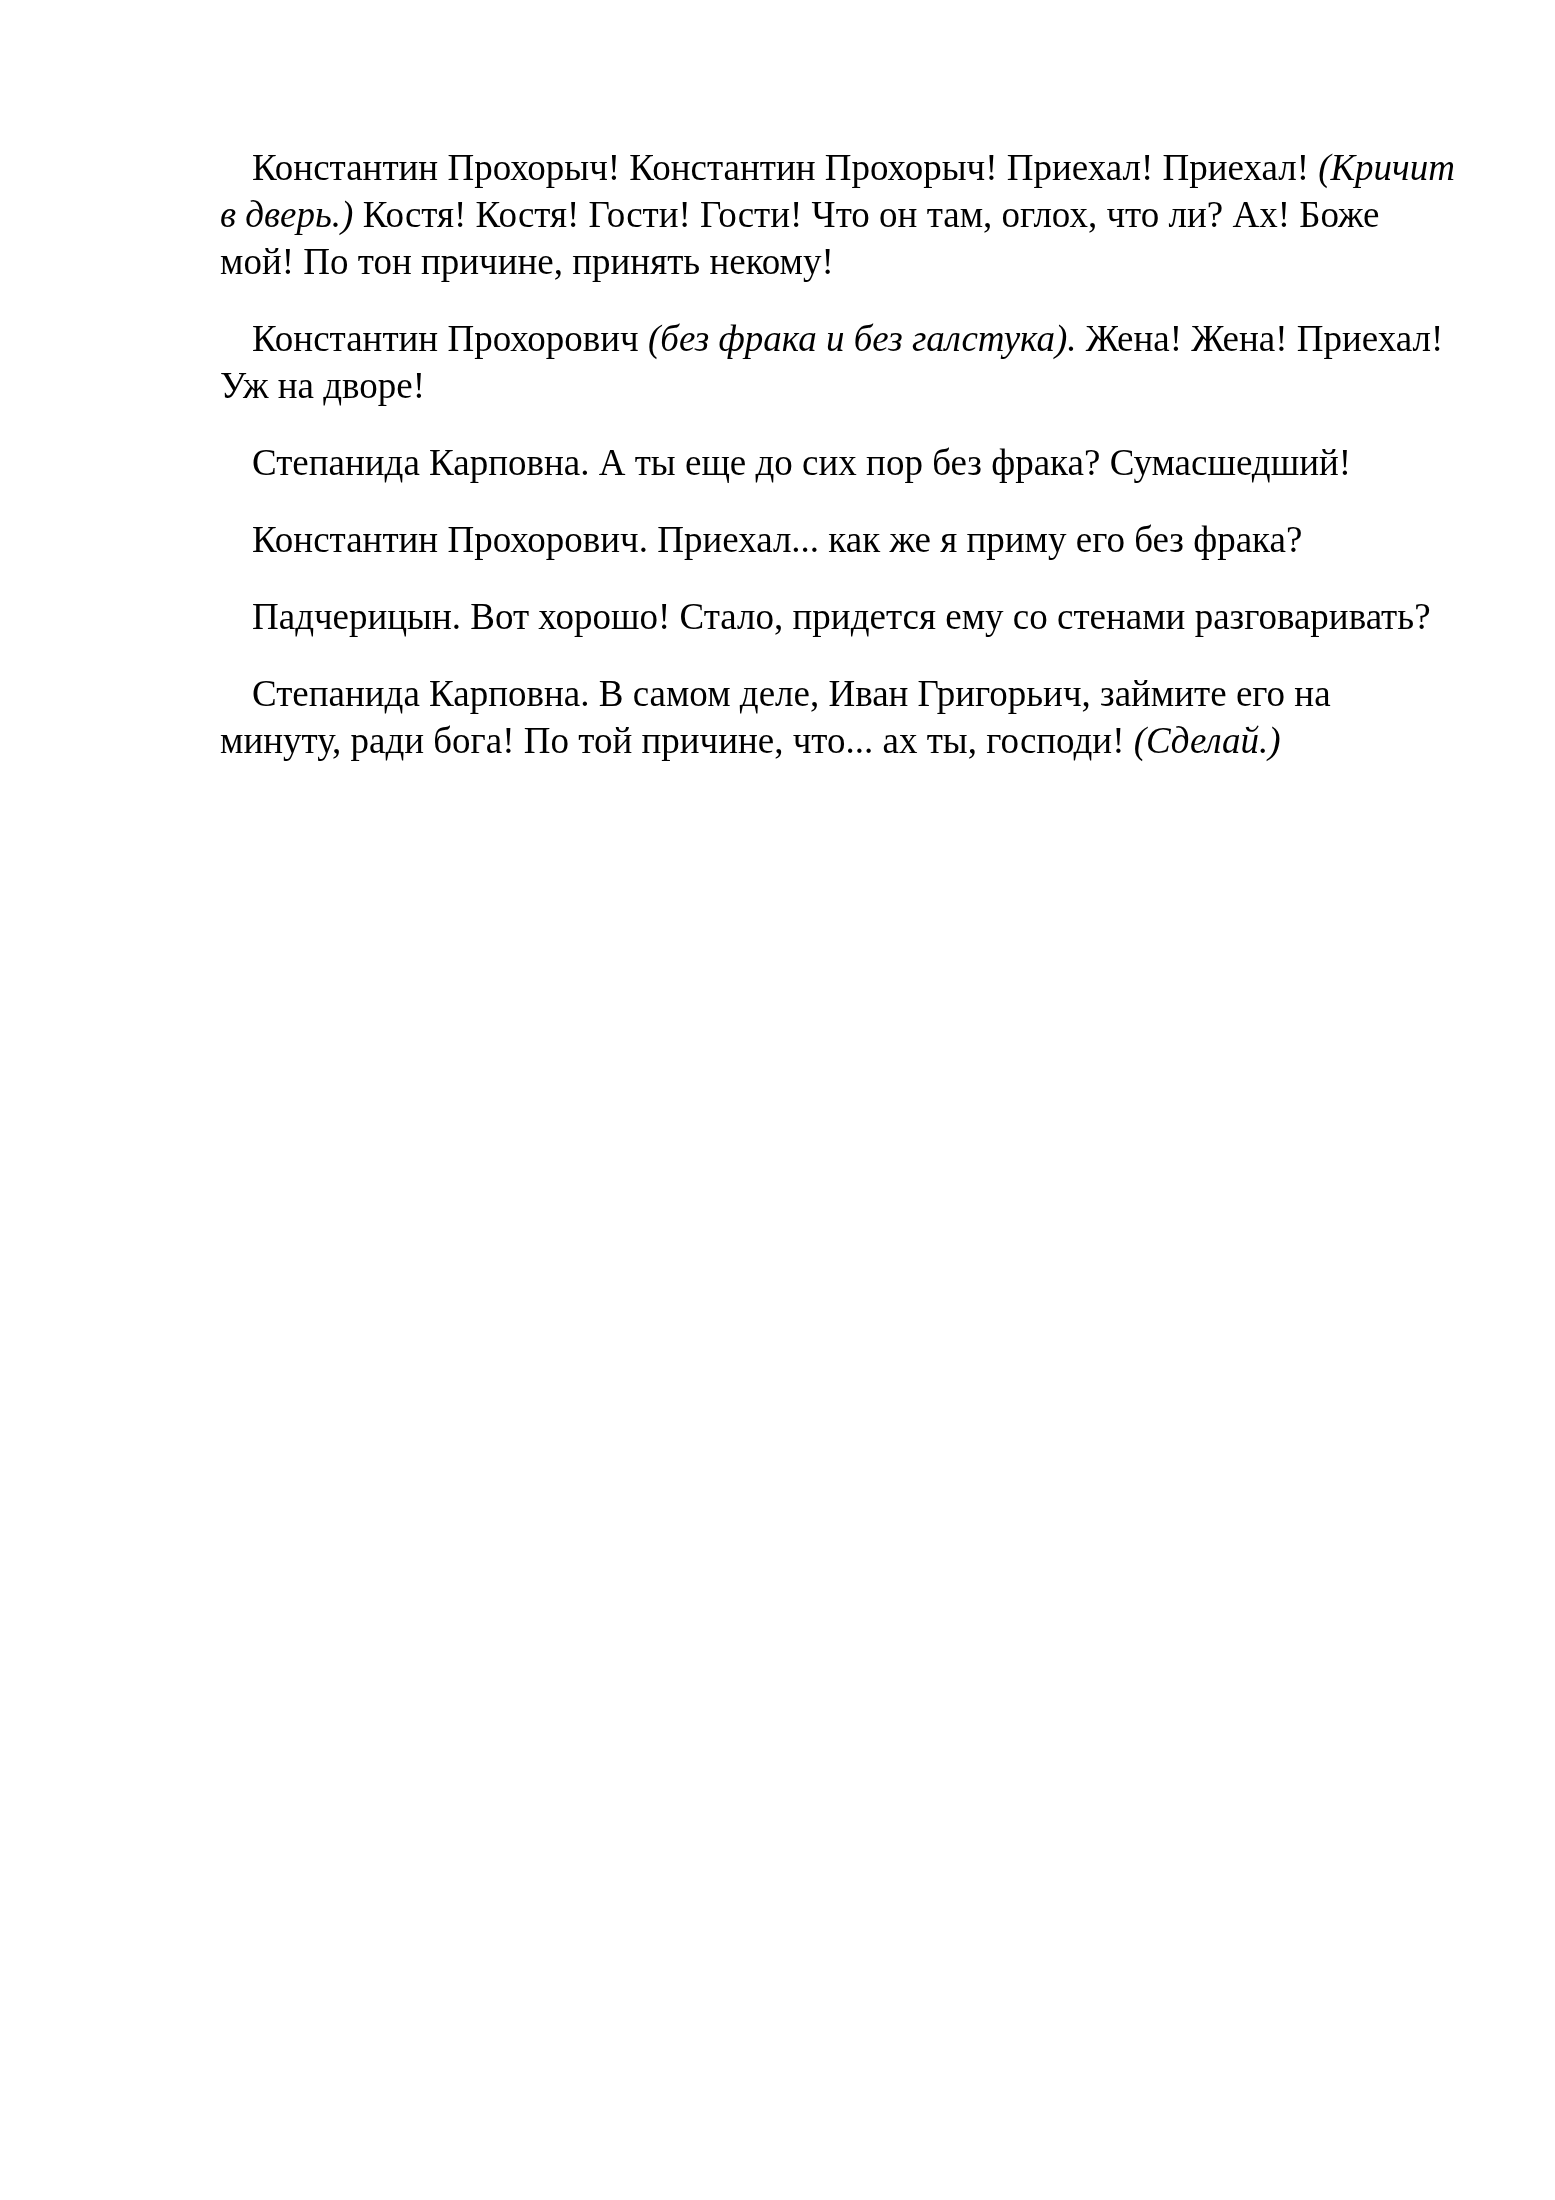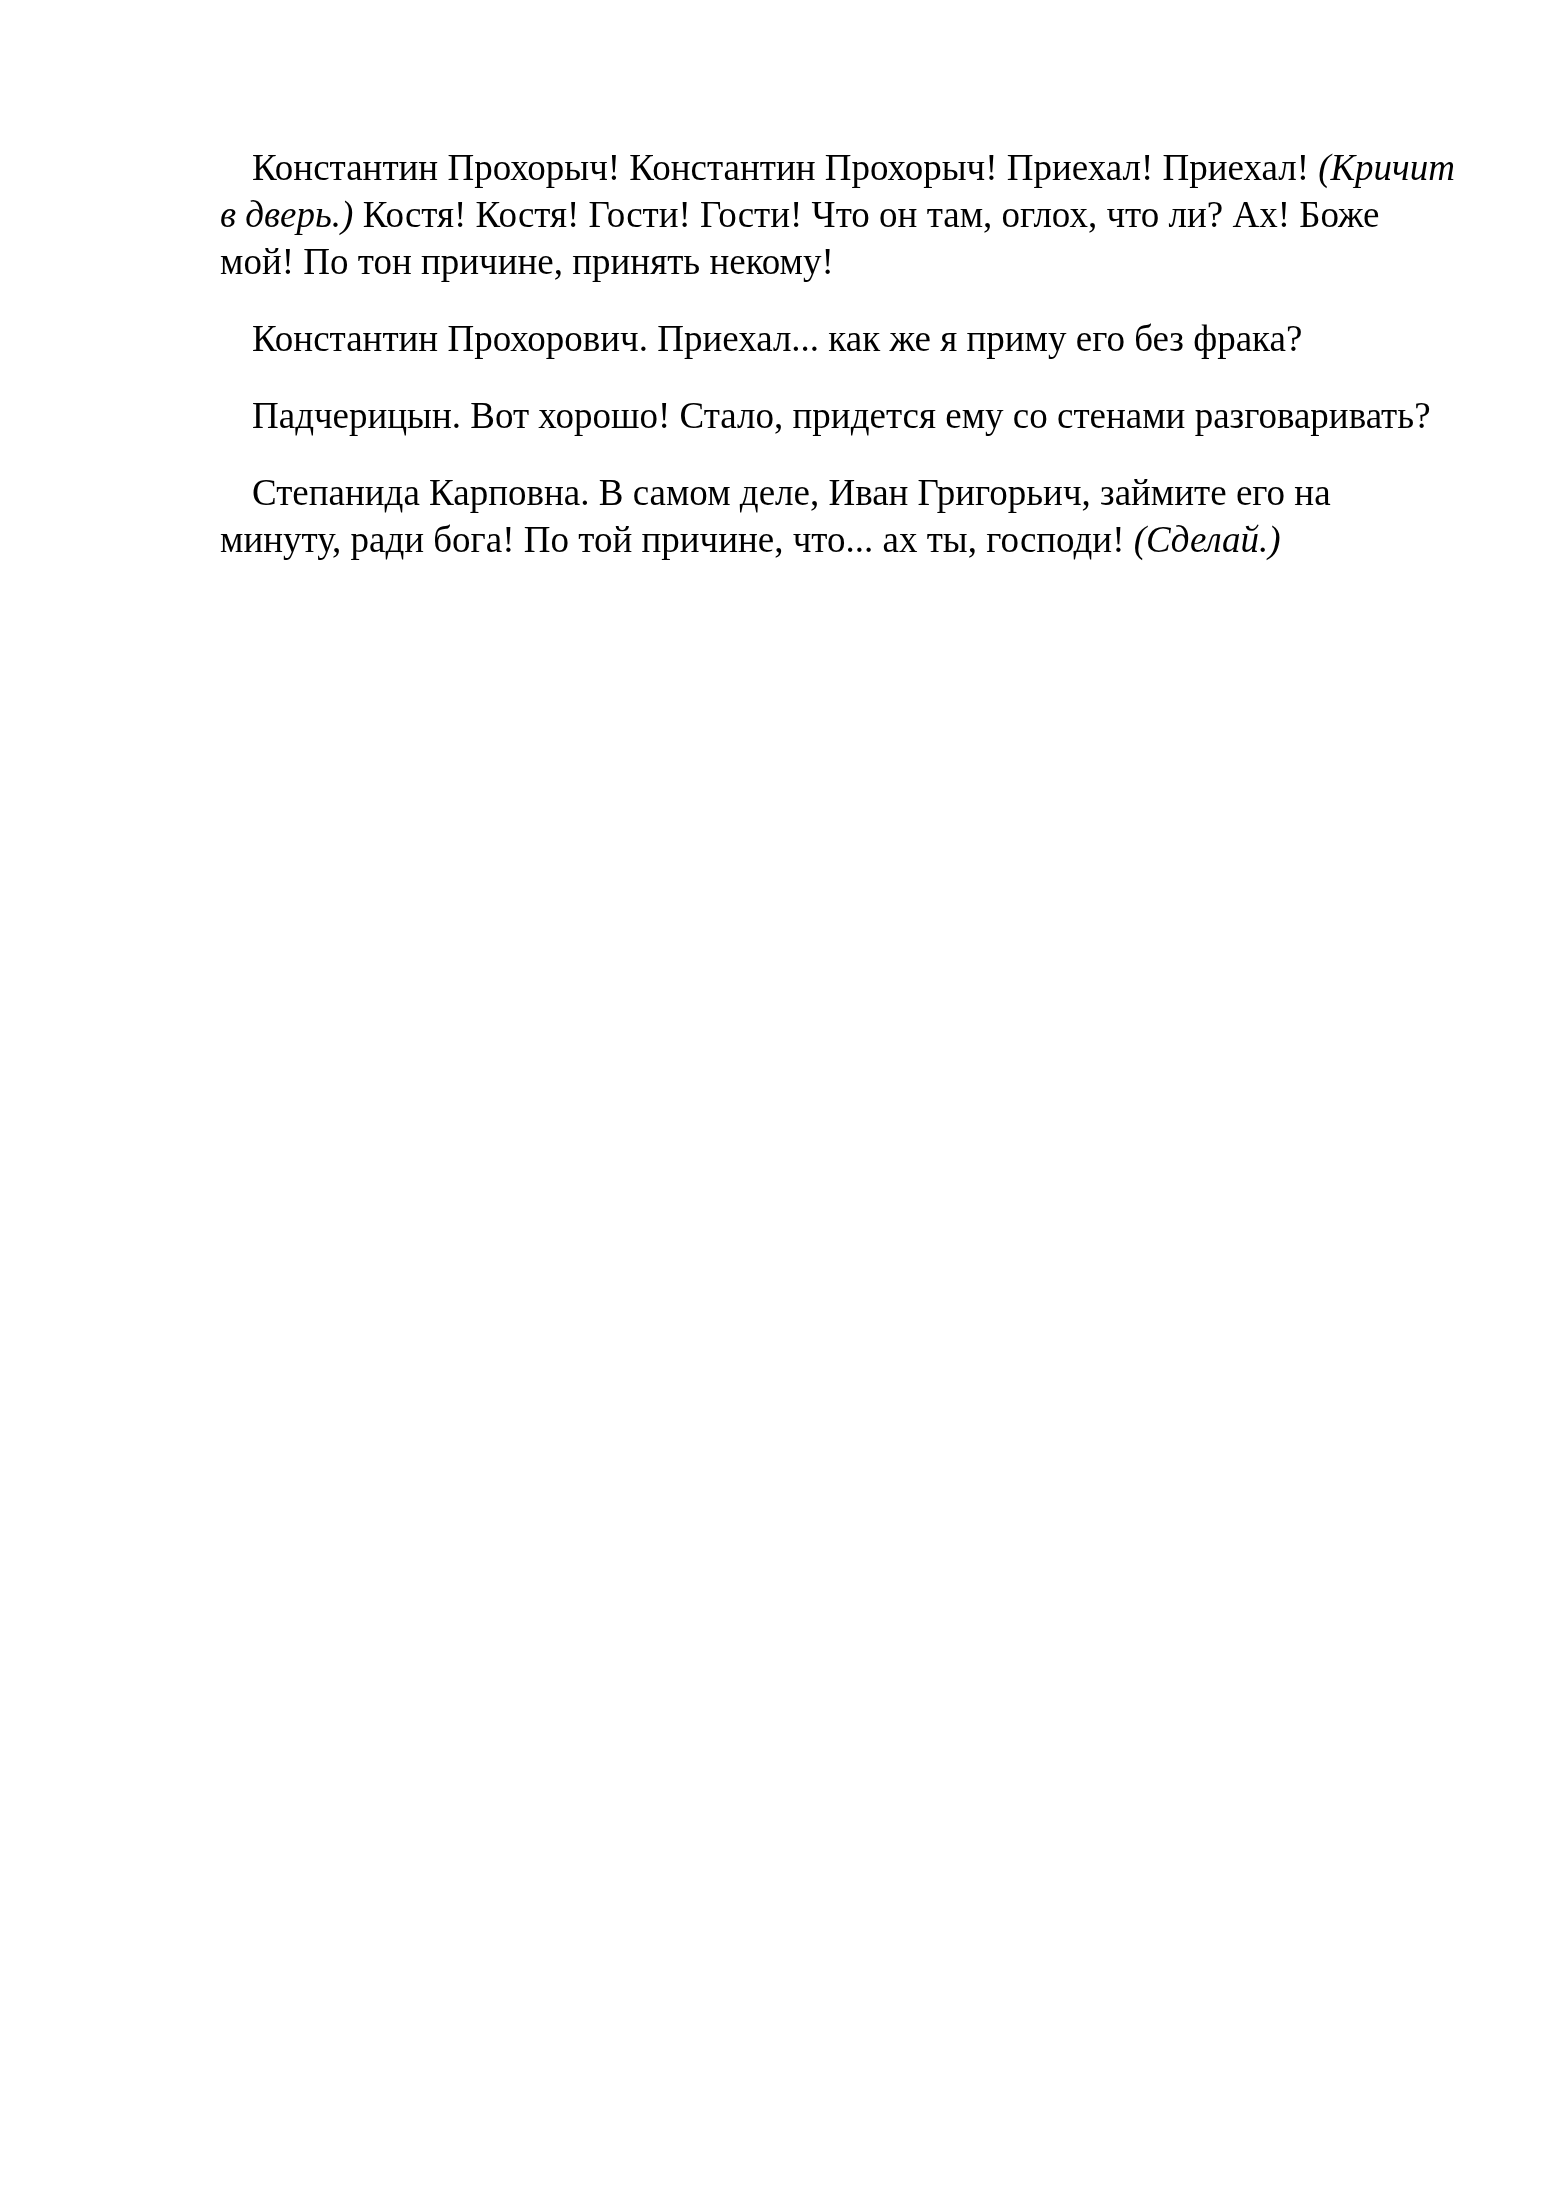--- a/index.html
+++ b/index.html
@@ -32,17 +32,19 @@
   .doc .i {
     font-style: italic;
   }
 </style>
 </head>
 <body>
 
 <div class="page" style="background: rgb(255, 255, 255);">
   <div class="doc" style="color: rgb(0, 0, 0);">
       <p><span>Константин Прохорыч! Константин Прохорыч! Приехал! Приехал! </span><span class="i">(Кричит в дверь.)</span><span> Костя! Костя! Гости! Гости! Что он там, оглох, что ли? Ах! Боже мой! По тон причине, принять некому!</span></p>
+      <p><span>Константин Прохорович </span><span class="i">(без фрака и без галстука).</span><span> Жена! Жена! Приехал! Уж на дворе!</span></p>
+      <p><span>Степанида Карповна. А ты еще до сих пор без фрака? Сумасшедший!</span></p>
       <p><span>Константин Прохорович. Приехал... как же я приму его без фрака?</span></p>
       <p><span>Падчерицын. Вот хорошо! Стало, придется ему со стенами разговаривать?</span></p>
       <p><span>Степанида Карповна. В самом деле, Иван Григорьич, займите его на минуту, ради бога! По той причине, что... ах ты, господи! </span><span class="i">(Сделай.)</span></p>
     </div>
 </div>
 
 </body></html>

